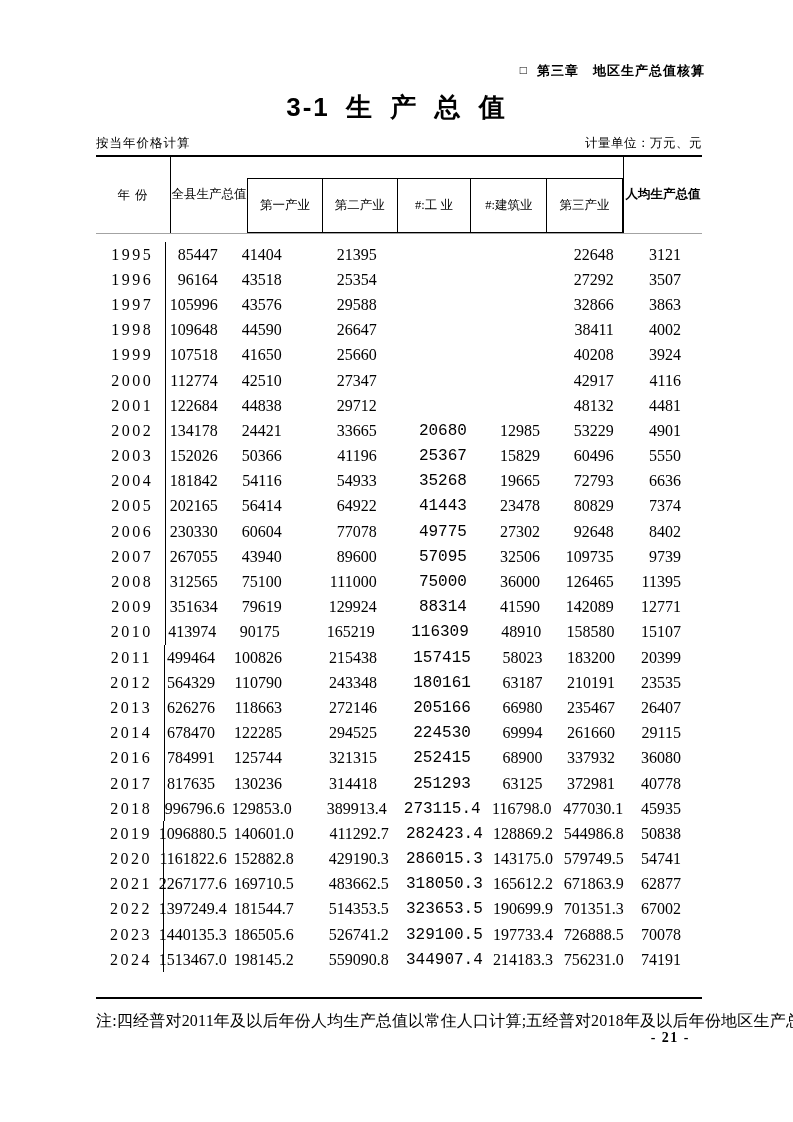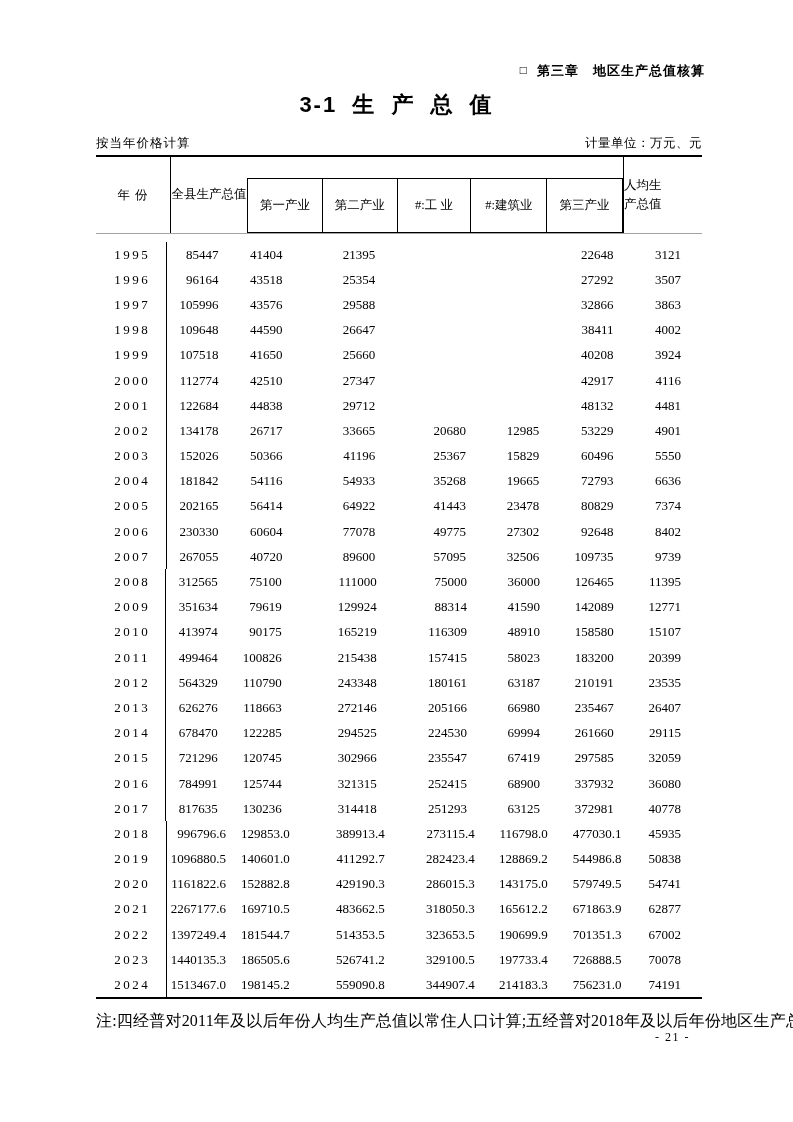--- a/index.html
+++ b/index.html
@@ -18,21 +18,21 @@
     font-family:"Liberation Sans","DejaVu Sans",sans-serif;
     font-weight:bold;font-size:13px;letter-spacing:1px;
     display:flex;align-items:center;gap:9px;
   }
   .chapter .square{font-weight:normal;font-size:12px;transform:translateY(-1px);}
   
   .title{
     position:absolute;top:90px;left:0;right:0;
     text-align:center;
     font-family:"Liberation Sans","DejaVu Sans",sans-serif;
-    font-weight:bold;font-size:22px;
+    font-weight:bold;font-size:26px;
     letter-spacing:2px;word-spacing:7px;
   }
   
   .subrow{position:absolute;top:135px;left:96px;width:606px;height:18px;font-size:12.5px;}
   .subrow .sub{position:absolute;left:0;right:0;text-align:left;letter-spacing:1px;}
   .subrow .unit{position:absolute;right:0;top:0;letter-spacing:0.5px;}
   
   .tbl{position:absolute;left:96px;top:155px;width:606px;}
   .tbl *{box-sizing:border-box;}
   .thead{
@@ -59,48 +59,49 @@
   }
   .h-box .hcell{
     display:flex;align-items:center;justify-content:center;
     border-right:1px solid #000;
   }
   .h-box .hcell:last-child{border-right:none;}
   .hc1{width:75px;}.hc2{width:75px;}.hc3{width:74px;}.hc4{width:76px;}.hc5{width:75px;}
   .h-sep{position:absolute;left:527px;top:0;width:1px;height:100%;background:#000;}
   .h-pc{
     position:absolute;left:528px;top:0;right:0;height:100%;
-    display:flex;flex-direction:column;justify-content:center;
+    display:flex;flex-direction:row;align-items:center;justify-content:center;
     line-height:1.55;
+    font-weight:bold;
   }
   .tbody{
     height:765px;padding-top:8px;
     border-bottom:2.5px solid #000;
-    font-size:13px;
+    font-size:16px;
   }
   .trow{display:flex;height:25.2px;}
   .trow .c{display:flex;align-items:center;height:100%;}
   .c1{width:75px;border-right:1px solid #000;justify-content:center;letter-spacing:2.5px;padding-left:3px;}
   .num{justify-content:flex-end;text-align:right;padding-right:var(--pr);}
   .num.dec{padding-right:calc(var(--pr) - 8px);}
   .c2{width:76px;--pr:21px;}
   .c3{width:75px;--pr:29px;}
   .c4{width:75px;margin-left:28px;--pr:37px;}
-  .c5{width:74px;--pr:17px;}
+  .c5{width:74px;font-family:Liberation Mono, monospace;--pr:17px;}
   .c6{width:76px;--pr:16px;}
   .c7{width:75px;--pr:13px;}
   .c8{width:79px;--pr:21px;}
   
   .note{
     position:absolute;top:1011px;left:96px;width:640px;
     font-size:16px;letter-spacing:0.2px;white-space:nowrap;
   }
   .pagenum{
     position:absolute;top:1030px;right:103px;
-    font-size:12px;letter-spacing:1.5px;
+    font-size:14px;letter-spacing:1.5px;font-weight:bold;
   }
 </style>
 </head>
 <body>
 
 <div class="page">
 
   <div class="chapter">
     <span class="square">□</span>
     <span>第三章　地区生产总值核算</span>
@@ -200,21 +201,21 @@
           <div class="c c3 num">44838</div>
           <div class="c c4 num">29712</div>
           <div class="c c5 num"></div>
           <div class="c c6 num"></div>
           <div class="c c7 num">48132</div>
           <div class="c c8 num">4481</div>
         </div>
         <div class="trow">
           <div class="c c1">2002</div>
           <div class="c c2 num">134178</div>
-          <div class="c c3 num">26717</div>
+          <div class="c c3 num">24421</div>
           <div class="c c4 num">33665</div>
           <div class="c c5 num">20680</div>
           <div class="c c6 num">12985</div>
           <div class="c c7 num">53229</div>
           <div class="c c8 num">4901</div>
         </div>
         <div class="trow">
           <div class="c c1">2003</div>
           <div class="c c2 num">152026</div>
           <div class="c c3 num">50366</div>
@@ -250,21 +251,21 @@
           <div class="c c3 num">60604</div>
           <div class="c c4 num">77078</div>
           <div class="c c5 num">49775</div>
           <div class="c c6 num">27302</div>
           <div class="c c7 num">92648</div>
           <div class="c c8 num">8402</div>
         </div>
         <div class="trow">
           <div class="c c1">2007</div>
           <div class="c c2 num">267055</div>
-          <div class="c c3 num">40720</div>
+          <div class="c c3 num">43940</div>
           <div class="c c4 num">89600</div>
           <div class="c c5 num">57095</div>
           <div class="c c6 num">32506</div>
           <div class="c c7 num">109735</div>
           <div class="c c8 num">9739</div>
         </div>
         <div class="trow">
           <div class="c c1">2008</div>
           <div class="c c2 num">312565</div>
           <div class="c c3 num">75100</div>
@@ -328,30 +329,20 @@
           <div class="c c1">2014</div>
           <div class="c c2 num">678470</div>
           <div class="c c3 num">122285</div>
           <div class="c c4 num">294525</div>
           <div class="c c5 num">224530</div>
           <div class="c c6 num">69994</div>
           <div class="c c7 num">261660</div>
           <div class="c c8 num">29115</div>
         </div>
         <div class="trow">
-          <div class="c c1">2015</div>
-          <div class="c c2 num">721296</div>
-          <div class="c c3 num">120745</div>
-          <div class="c c4 num">302966</div>
-          <div class="c c5 num">235547</div>
-          <div class="c c6 num">67419</div>
-          <div class="c c7 num">297585</div>
-          <div class="c c8 num">32059</div>
-        </div>
-        <div class="trow">
           <div class="c c1">2016</div>
           <div class="c c2 num">784991</div>
           <div class="c c3 num">125744</div>
           <div class="c c4 num">321315</div>
           <div class="c c5 num">252415</div>
           <div class="c c6 num">68900</div>
           <div class="c c7 num">337932</div>
           <div class="c c8 num">36080</div>
         </div>
         <div class="trow">

